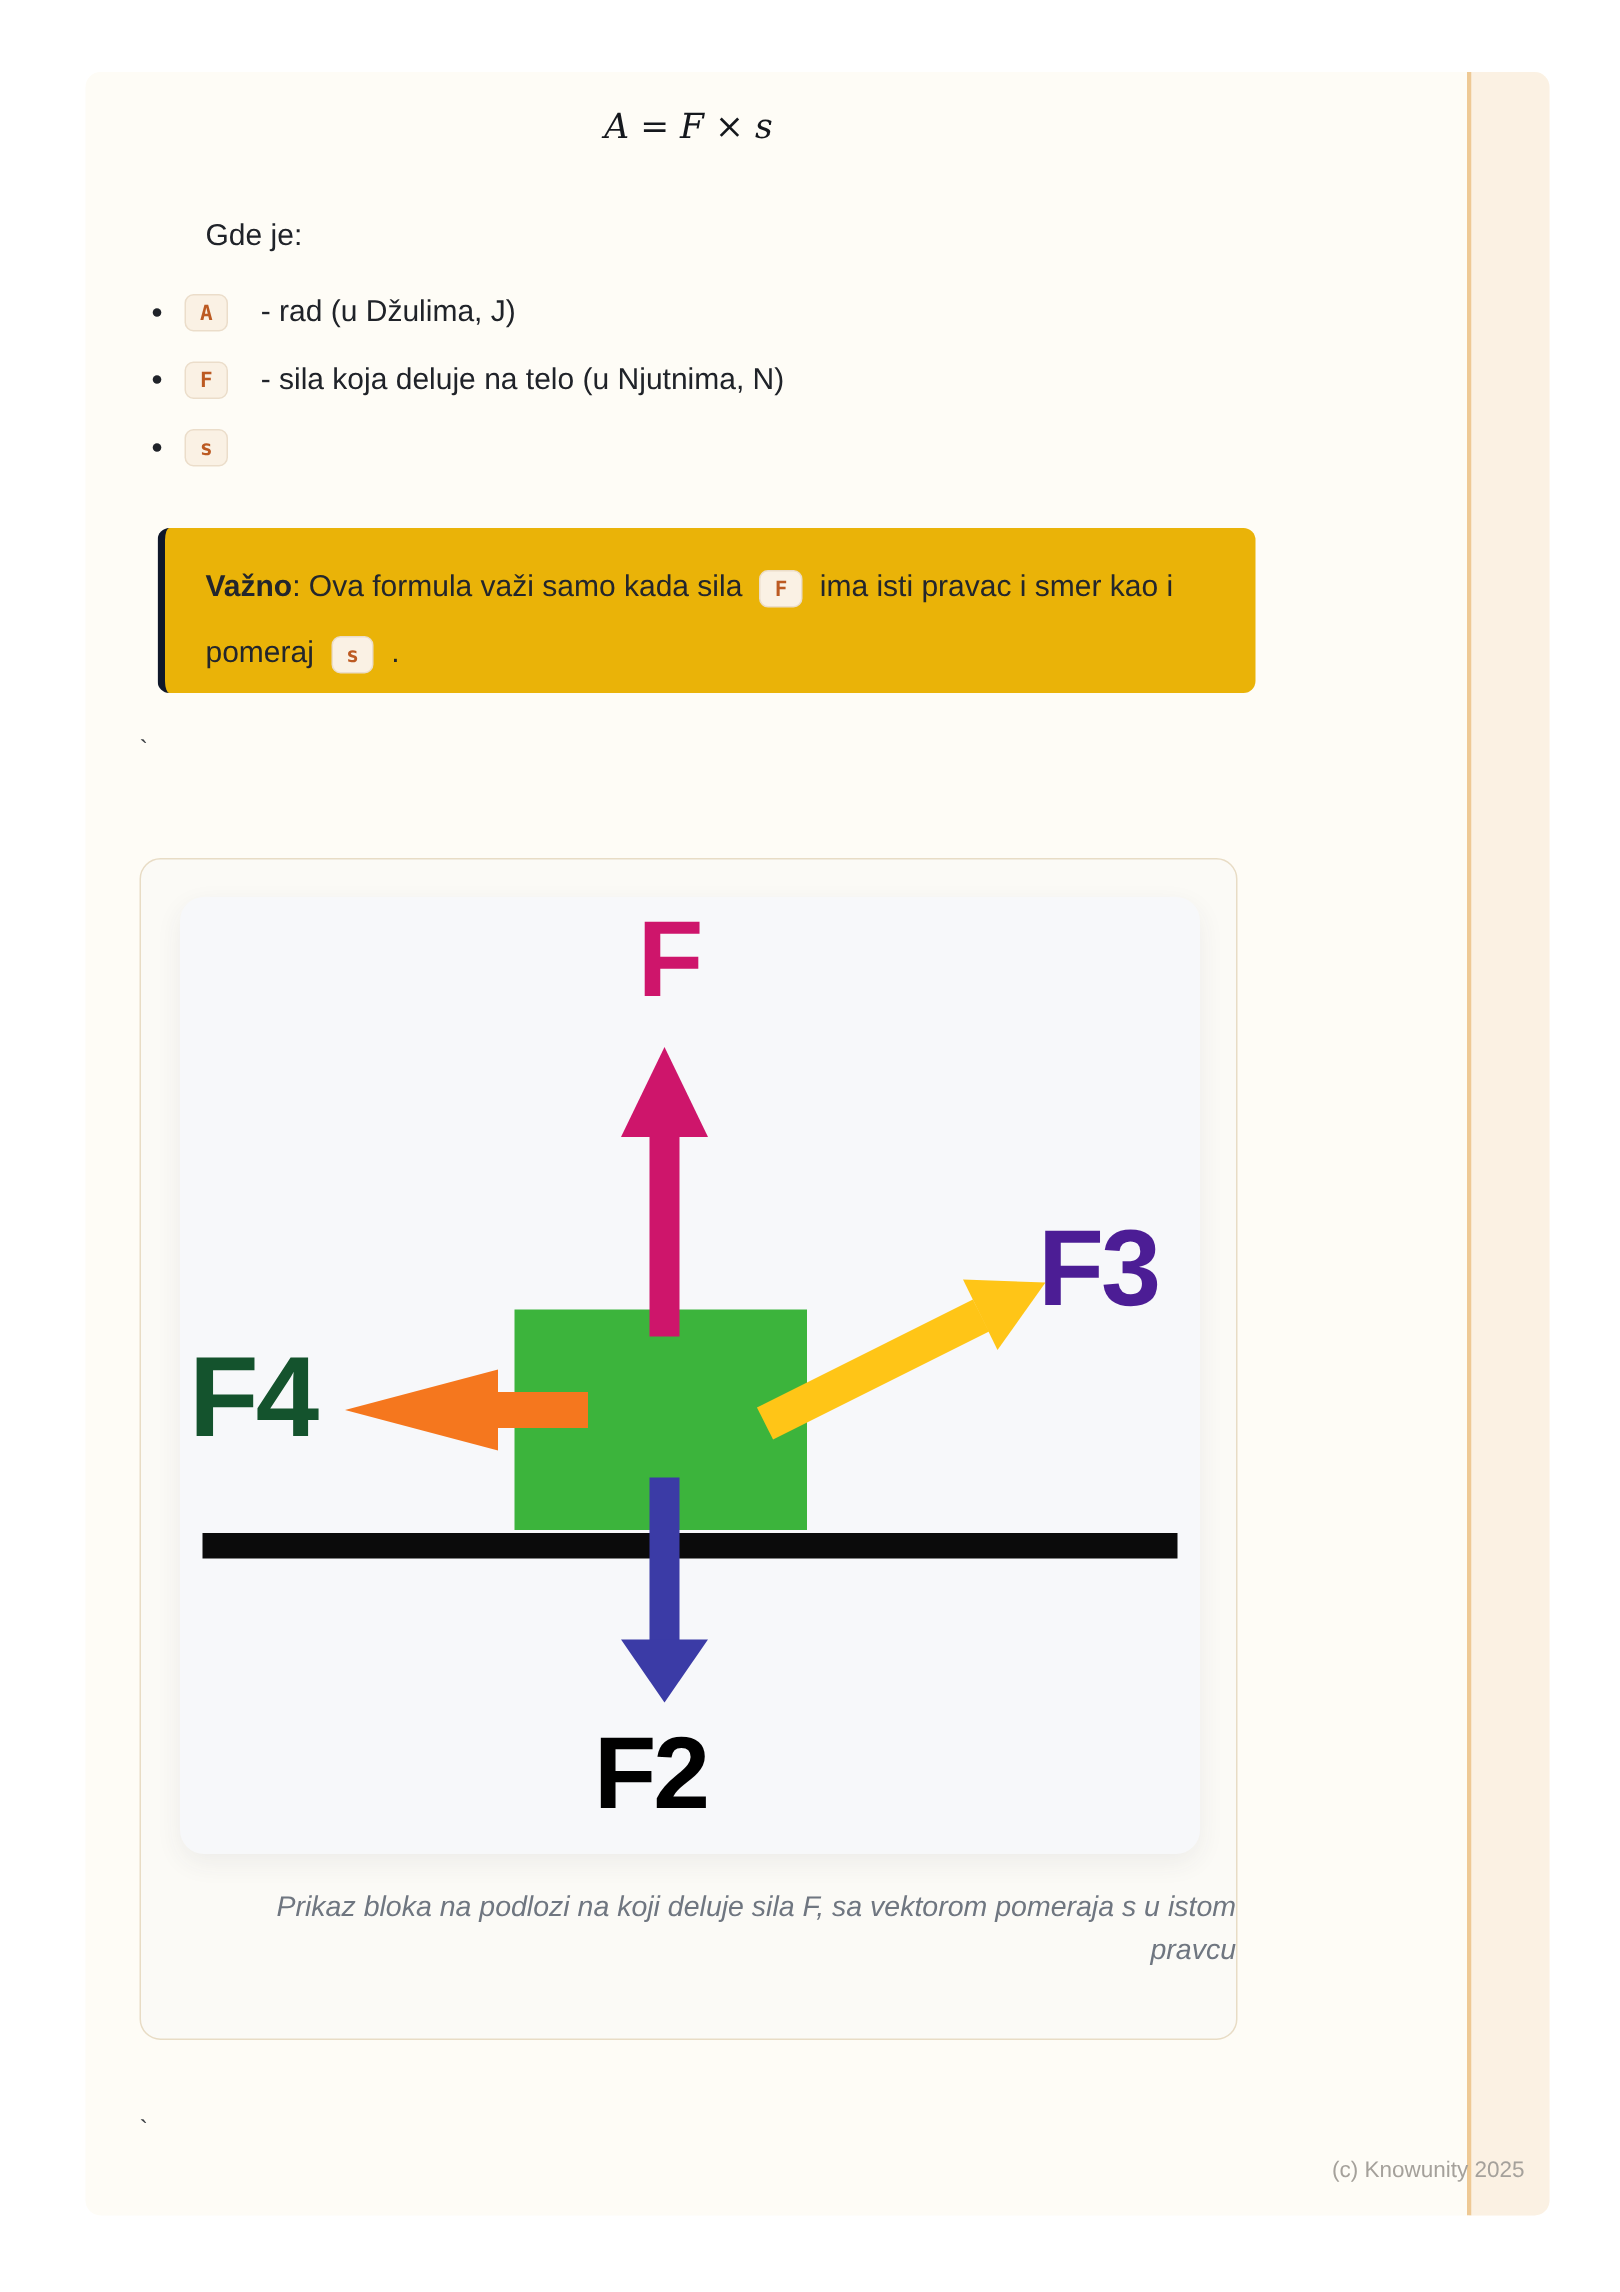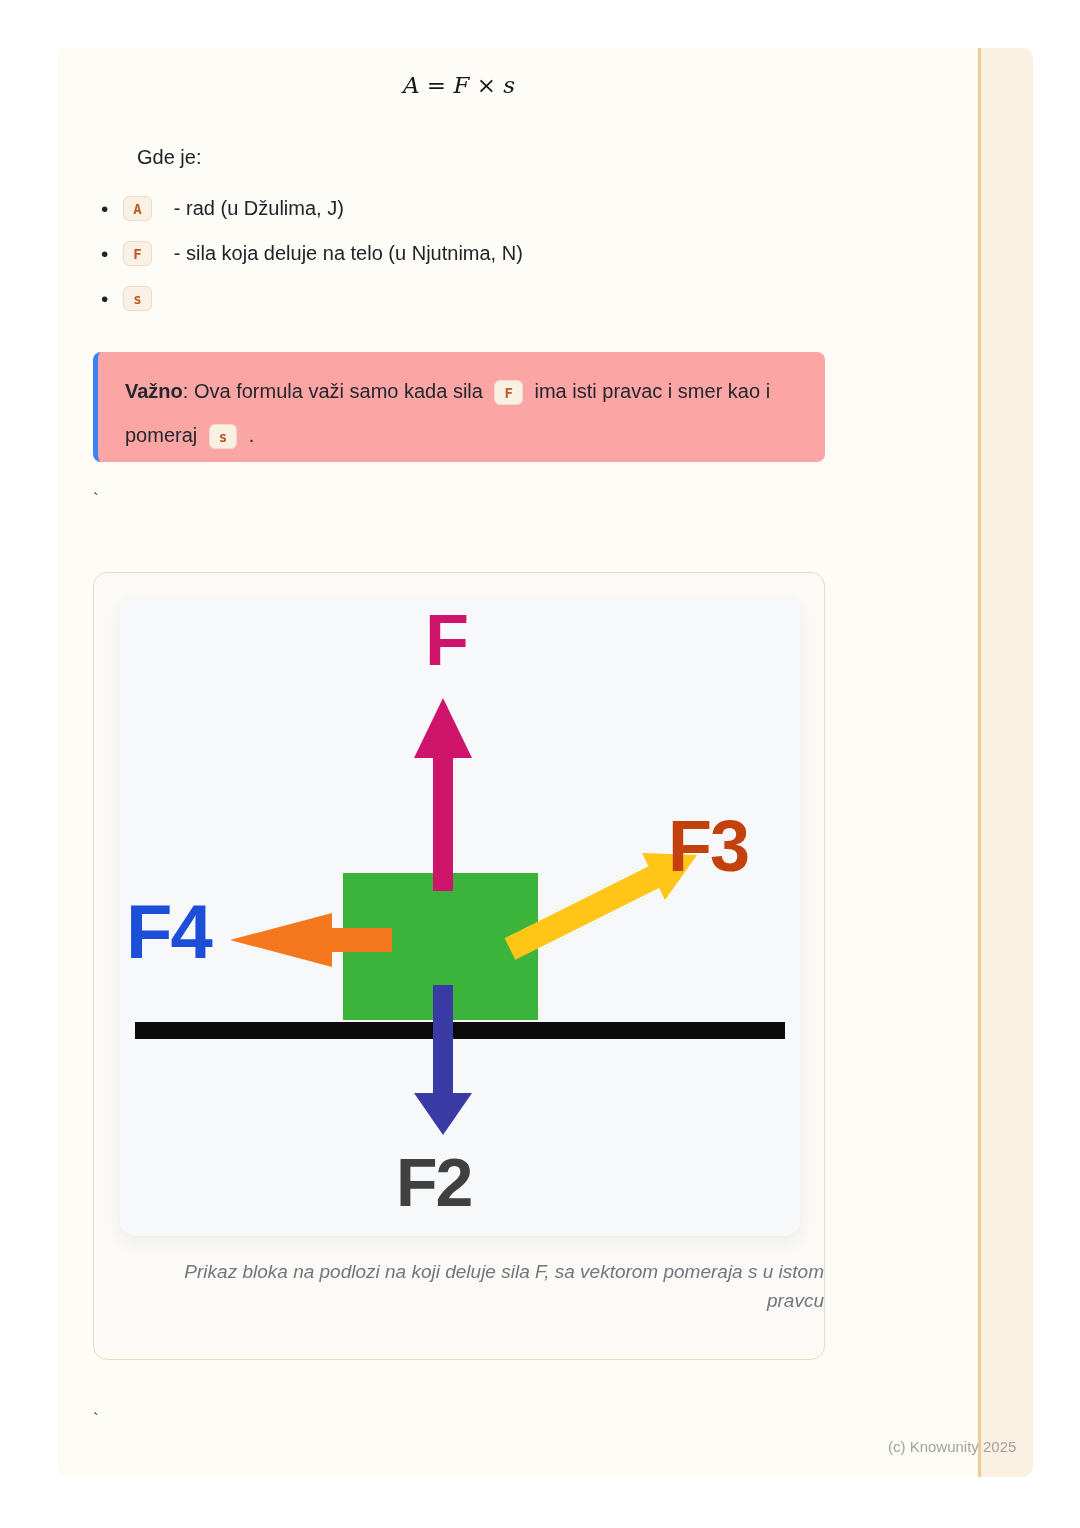--- a/index.html
+++ b/index.html
@@ -82,24 +82,24 @@
     line-height: 1;
   }
   .def-text {
     font-size: 20px;
     color: #202329;
     margin-left: 22px;
   }
 
   .note-box {
     position: absolute;
-    left: 0; top: 304px;
+    left: 12px; top: 304px;
     width: 732px; height: 110px;
-    background: #fca5a5;
-    border-left: 5px solid #3b82f6;
+    background: #eab308;
+    border-left: 5px solid #0f172a;
     border-radius: 8px;
     padding: 17px 24px 0 27px;
     font-size: 20px;
     line-height: 2.2;
     color: #23262c;
   }
   .note-box .sym-badge { margin: 0 6px; }
   .note-label { font-weight: bold; }
 
   .stray-char {
@@ -131,23 +131,23 @@
   }
   .diagram-card svg { position: absolute; left: 0; top: 0; }
 
   .force-label {
     position: absolute;
     font-weight: bold;
     line-height: 1;
     letter-spacing: -2px;
   }
   .label-f  { left: 305px; top: 6px;   font-size: 72px; color: #CE156B; }
-  .label-f3 { left: 548px; top: 212px; font-size: 72px; color: #c2410c; }
-  .label-f4 { left: 6px;   top: 296px; font-size: 76px; color: #1d4ed8; }
-  .label-f2 { left: 276px; top: 550px; font-size: 68px; color: #404040; }
+  .label-f3 { left: 572px; top: 212px; font-size: 72px; color: #4c1d95; }
+  .label-f4 { left: 6px;   top: 296px; font-size: 76px; color: #14532d; }
+  .label-f2 { left: 276px; top: 550px; font-size: 68px; color: #000000; }
 
   .caption {
     position: absolute;
     left: 0; top: 684px; width: 100%;
     text-align: right;
     font-style: italic;
     font-size: 19px;
     line-height: 1.55;
     color: #6F7680;
   }

